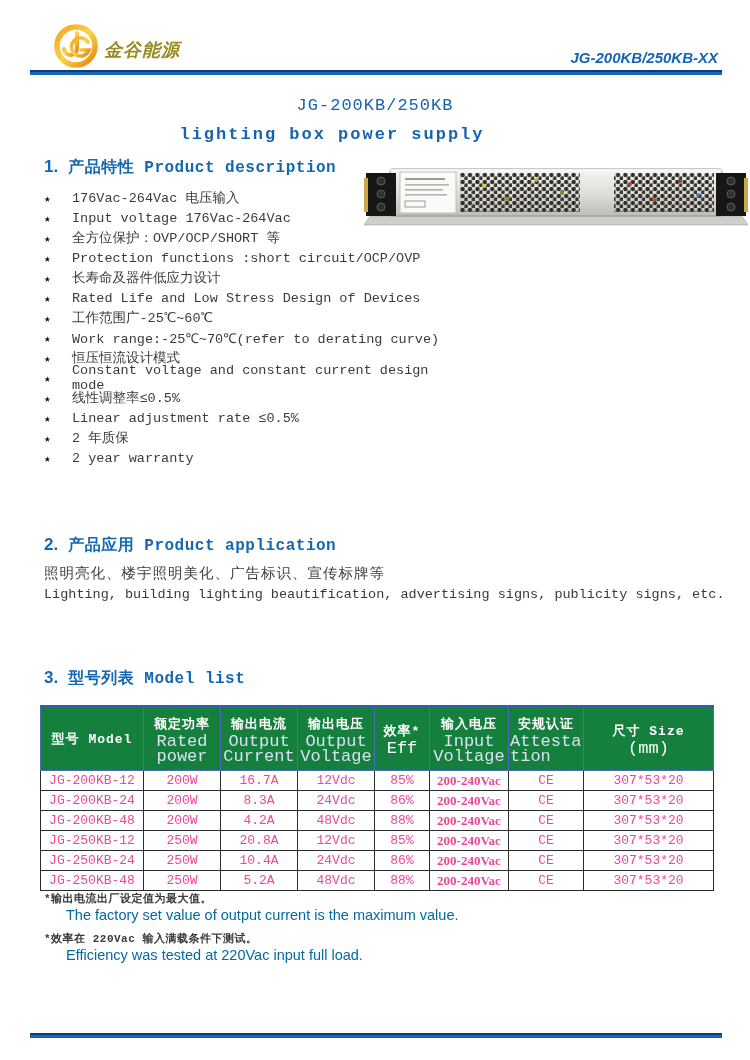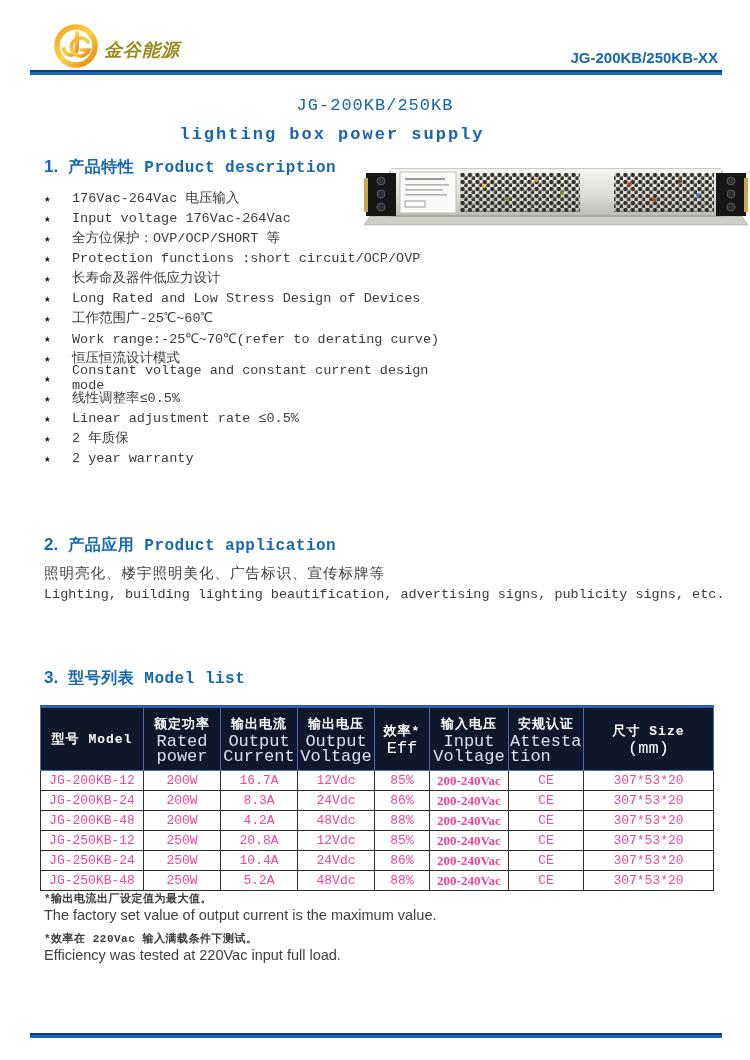--- a/index.html
+++ b/index.html
@@ -24,33 +24,33 @@
 
   
   .feat-row{display:flex;height:20px;align-items:center;font-size:13.5px;color:#3b3b3b;}
   .star{width:28px;font-size:11px;color:#111;flex:none;}
 
   .app-zh{font-size:14.5px;color:#3f3f3f;letter-spacing:1px;}
   .app-en{font-size:13.5px;color:#3a3a3a;}
 
   
   table.models{border-collapse:collapse;table-layout:fixed;width:673px;background:#fff;}
-  table.models thead th{background:#0f172a;border:1px solid #4e6db8;border-top:3px solid #2e5fb0;
+  table.models thead th{background:#15803d;border:1px solid #4e6db8;border-top:3px solid #2e5fb0;
         padding:2px 1px;vertical-align:middle;height:58px;}
   .th-zh{display:block;color:#ffffff;font-weight:bold;font-size:13px;letter-spacing:1px;}
   .th-en{display:block;color:#d8e0f2;font-weight:normal;font-size:17px;line-height:15px;margin-top:1px;}
   .th-en.strong{color:#ffffff;font-weight:normal;}
   .th-en.brk{word-break:break-all;text-align:left;}
   table.models tbody td{border:1px solid #2b2b2b;height:19px;text-align:center;
         font-size:13px;color:#ec4899;padding:0;}
   td.vin{font-family:"Liberation Serif",serif;font-weight:bold;font-size:12.5px;}
 
   
   .fn-zh{font-size:11px;font-weight:bold;color:#3a3a3a;letter-spacing:0.5px;}
-  .fn-en{font-family:"Liberation Sans",sans-serif;font-size:14.5px;color:#404040;}
+  .fn-en{font-family:"Liberation Sans",sans-serif;font-size:14.5px;color:#0369a1;margin-left:22px;}
 </style>
 </head>
 <body>
 
 <div id="page">
 
   <div class="abs" style="left:52px;top:22px;width:48px;height:48px;">
     <svg width="48" height="48" viewBox="0 0 48 48">
       <defs>
         <linearGradient id="lg" x1="0" y1="0" x2="1" y2="1">
@@ -58,21 +58,21 @@
             <stop offset="0.5" stop-color="#fbd34a"></stop>
             <stop offset="1" stop-color="#e8820a"></stop>
         </linearGradient>
       </defs>
       <circle cx="24" cy="24" r="19" fill="none" stroke="url(#lg)" stroke-width="5.5"></circle>
       <path d="M25 11 v15 a6.5 6.5 0 0 1 -13 1" fill="none" stroke="url(#lg)" stroke-width="4" stroke-linecap="round"></path>
       <path d="M36 20 a9 9 0 1 0 1 8 h-8" fill="none" stroke="url(#lg)" stroke-width="3.5" stroke-linecap="round"></path>
     </svg>
   </div>
   <div class="abs logo-text" style="left:104px;top:38px;">金谷能源</div>
-  <div class="abs doc-code" style="right:32px;top:49px;">JG-200KB/250KB-XX</div>
+  <div class="abs doc-code" style="right:32px;top:49px;font-style:italic;">JG-200KB/250KB-XX</div>
   <div class="abs rule-navy" style="left:30px;top:70px;width:692px;"></div>
   <div class="abs rule-blue" style="left:30px;top:72px;width:692px;"></div>
 
   <div class="abs title1" style="top:96px;left:0;">JG-200KB/250KB</div>
   <div class="abs title2" style="top:125px;left:0;">lighting box power supply</div>
 
   <div class="abs sec-head" style="left:44px;top:157px;">
     <span class="sec-num">1.</span>
     <span class="sec-title">产品特性 Product description</span>
   </div>
@@ -93,21 +93,21 @@
     <div class="feat-row">
         <span class="star">★</span>
         <span>Protection functions :short circuit/OCP/OVP</span>
       </div>
     <div class="feat-row">
         <span class="star">★</span>
         <span>长寿命及器件低应力设计</span>
       </div>
     <div class="feat-row">
         <span class="star">★</span>
-        <span>Long Rated and Low Stress Design of Devices</span>
+        <span>Rated Life and Low Stress Design of Devices</span>
       </div>
     <div class="feat-row">
         <span class="star">★</span>
         <span>工作范围广-25℃~60℃</span>
       </div>
     <div class="feat-row">
         <span class="star">★</span>
         <span>Work range:-25℃~70℃(refer to derating curve)</span>
       </div>
     <div class="feat-row">

